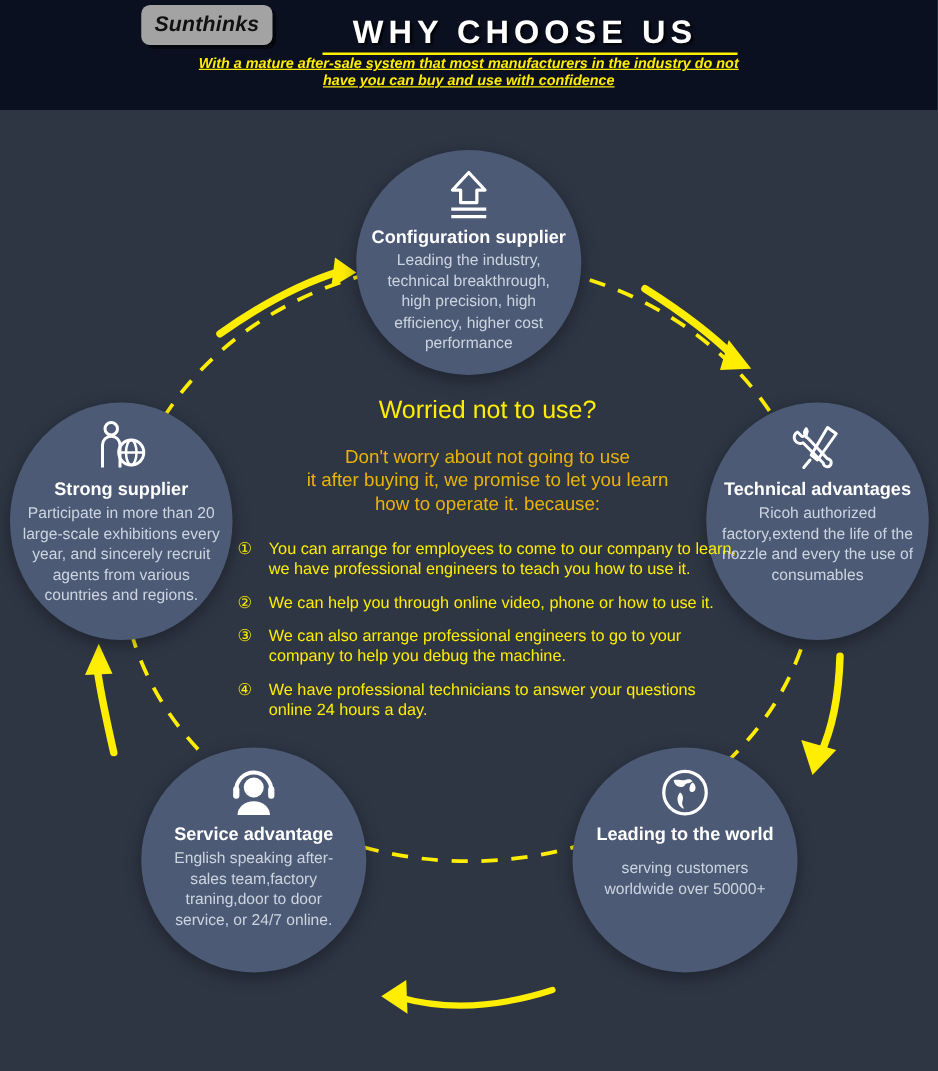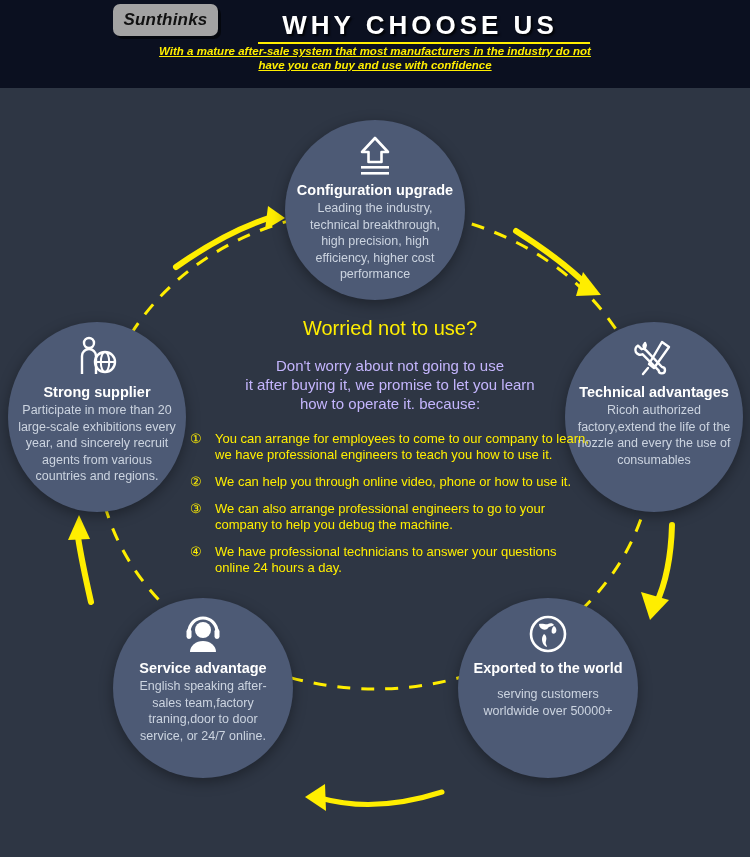--- a/index.html
+++ b/index.html
@@ -75,21 +75,21 @@
   #node-left .n-body{padding:0 8px;font-size:12.5px;line-height:16.5px;}
   #node-right .n-body{padding:0 10px;}
   #node-br .n-body{margin-top:10px;}
 
   
   .centre{position:absolute;left:190px;top:316px;width:400px;}
   .c-head{
     text-align:center;color:#ffee00;font-size:20px;line-height:24px;
   }
   .c-lead{
-    text-align:center;color:#c4b5fd;font-size:15px;line-height:19px;margin-top:16px;
+    text-align:center;color:#eab308;font-size:15px;line-height:19px;margin-top:16px;
     white-space:pre-line;
   }
   .c-list{margin:18px 0 0 0;padding:0;list-style:none;color:#ffee00;}
   .c-list li{
     display:flex;gap:9px;font-size:13px;line-height:16px;margin-bottom:11px;
     text-align:left;
   }
   .c-list .num{flex:0 0 auto;width:16px;}
   .c-list .txt{flex:1 1 auto;}
 </style>
@@ -139,21 +139,21 @@
   </svg>
 
   <div class="node" id="node-top">
     <span class="ico">
       <svg width="44" height="44" viewBox="0 0 44 44">
         <path d="M22 4 L35 18 L28.5 18 L28.5 28 L15.5 28 L15.5 18 L9 18 Z" fill="none" stroke="#ffffff" stroke-width="2.6" stroke-linejoin="round"></path>
         <rect x="8" y="32" width="28" height="2.6" fill="#ffffff"></rect>
         <rect x="8" y="38" width="28" height="2.6" fill="#ffffff"></rect>
       </svg>
     </span>
-    <span class="n-title">Configuration upgrade</span>
+    <span class="n-title">Configuration supplier</span>
     <span class="n-body">Leading the industry, technical breakthrough, high precision, high efficiency, higher cost performance</span>
   </div>
 
   <div class="node" id="node-right">
     <span class="ico">
       <svg width="44" height="44" viewBox="0 0 44 44">
         <g stroke="#ffffff" stroke-width="2.4" fill="none" stroke-linecap="round" stroke-linejoin="round">
           <path d="M13 7 a4.6 4.6 0 0 0 1.2 7.4 L30 31 a3.2 3.2 0 1 1 -3.4 3.4 L10.4 18.2 A4.6 4.6 0 0 1 6 9.6 l3.6 3.6 3.3 -0.8 0.9 -3.3 Z"></path>
           <path d="M30 6 L37 11 L22 32 L17 28 Z"></path>
           <path d="M16 32 l-5 6"></path>
@@ -166,21 +166,21 @@
 
   <div class="node" id="node-br">
     <span class="ico">
       <svg width="44" height="44" viewBox="0 0 44 44">
         <circle cx="22" cy="22" r="17" fill="none" stroke="#ffffff" stroke-width="2.6"></circle>
         <path d="M13 12 c4 -1 7 1 9 0 c2 -1 5 -1 6 1 c-2 2 -5 1 -6 3 c-1 2 -4 2 -6 1 c-2 -1 -3 -3 -3 -5 Z" fill="#ffffff"></path>
         <path d="M18 22 c2 1 3 4 2 7 c-1 3 1 4 1 6 c-3 -1 -5 -4 -5 -8 c0 -2 1 -4 2 -5 Z" fill="#ffffff"></path>
         <path d="M28 14 c2 1 3 4 2 6 c-1 2 -3 2 -4 1 c-1 -2 0 -6 2 -7 Z" fill="#ffffff"></path>
       </svg>
     </span>
-    <span class="n-title">Exported to the world</span>
+    <span class="n-title">Leading to the world</span>
     <span class="n-body">serving customers worldwide over 50000+</span>
   </div>
 
   <div class="node" id="node-bl">
     <span class="ico">
       <svg width="44" height="44" viewBox="0 0 44 44">
         <path d="M8 20 a14 14 0 0 1 28 0" fill="none" stroke="#ffffff" stroke-width="3.2" stroke-linecap="round"></path>
         <rect x="5.5" y="17" width="5" height="10" rx="2.4" fill="#ffffff"></rect>
         <rect x="33.5" y="17" width="5" height="10" rx="2.4" fill="#ffffff"></rect>
         <circle cx="22" cy="18" r="8" fill="#ffffff"></circle>

